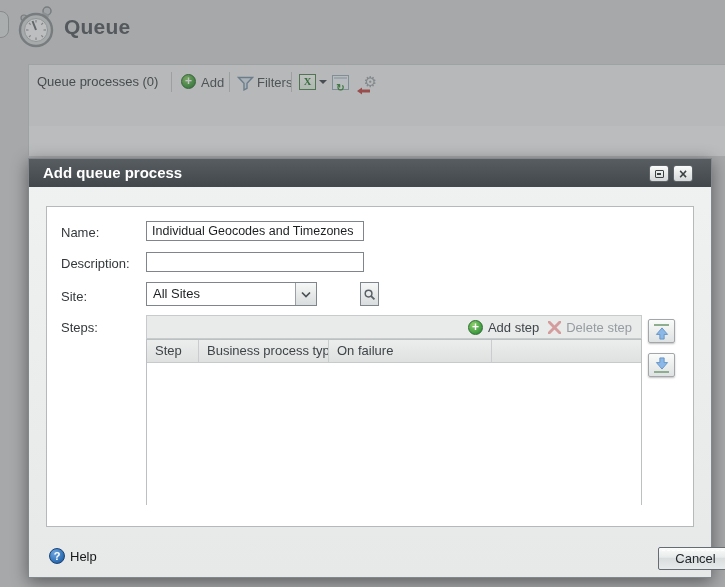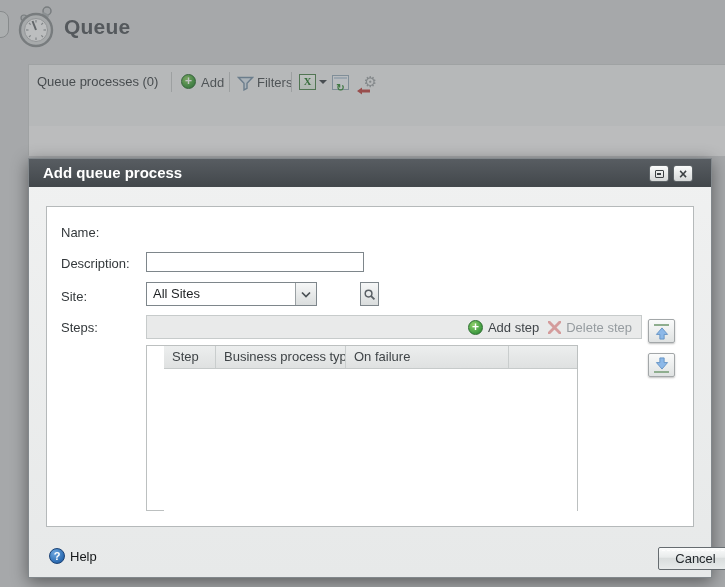--- a/index.html
+++ b/index.html
@@ -48,21 +48,21 @@
   .txt-input { position:absolute; width:218px; height:20px; border:1px solid #7e868b; background:#fff; font-family:"Liberation Sans",sans-serif; font-size:12.5px; color:#1c1f21; padding:0 5px; }
   .site-box { position:absolute; left:117px; top:123px; width:171px; height:24px; border:1px solid #7e868b; background:#fff; display:flex; }
   .site-text { flex:1; font-size:13px; color:#1c1f21; line-height:22px; padding-left:6px; overflow:hidden; }
   .site-chevron { width:21px; border-left:1px solid #9aa0a3; background:linear-gradient(#f6f7f7,#dadddd); display:flex; align-items:center; justify-content:center; cursor:pointer; }
   .lookup-btn { position:absolute; left:331px; top:123px; width:19px; height:24px; border:1px solid #7e868b; background:linear-gradient(#f6f7f7,#dadddd); display:flex; align-items:center; justify-content:center; cursor:pointer; }
 
   .steps-toolbar { position:absolute; left:117px; top:156px; width:496px; height:24px; background:#e9eaea; border:1px solid #c7cbcb;
     display:flex; align-items:center; justify-content:flex-end; gap:5px; padding-right:9px; }
   .add-step-label { font-size:13px; color:#41464a; cursor:pointer; }
   .del-step-label { font-size:13px; color:#969ca0; }
-  .steps-grid { position:absolute; left:117px; top:186px; width:432px; height:166px; border:1px solid #bcc0c0; background:#fff;padding-left:17px; }
+  .steps-grid { position:absolute; left:117px; top:180px; width:496px; height:166px; border:1px solid #bcc0c0; background:#fff; }
   .steps-grid-header { display:flex; height:23px; background:linear-gradient(#eceeee,#dfe1e1); border-bottom:1px solid #c6caca; }
   .sg-cell { font-size:13px; color:#3f4447; line-height:22px; padding-left:8px; border-right:1px solid #c9cdcd; overflow:hidden; white-space:nowrap; }
   .sg-c0 { width:52px; } .sg-c1 { width:133px; } .sg-c2 { width:130px; } .sg-c3 { width:163px; } .sg-c4 { flex:1; border-right:none; }
   .steps-grid-body { height:142px; background:#fff; }
 
   .move-btn { position:absolute; left:619px; width:27px; height:24px; border:1px solid #a3a7a9; border-radius:2px;
     background:linear-gradient(#fafbfb,#dfe2e2); display:flex; flex-direction:column; align-items:center; justify-content:center; cursor:pointer; box-shadow:0 1px 2px rgba(0,0,0,.25); }
   .move-line { width:15px; height:2px; background:#8fae8f; margin:1px 0; }
   .help-icon { position:absolute; left:20px; top:389px; width:16px; height:16px; border-radius:50%;
     background:radial-gradient(circle at 35% 30%, #6fa8e0, #2f6fb5 65%, #1d4f8c); border:1px solid #1a4276;
@@ -156,20 +156,21 @@
         <span class="btn-min-glyph"></span>
       </span>
       <span class="tb-btn" style="left:644px">
         <span class="btn-close-glyph">×</span>
       </span>
     </div>
 
     <div class="form-panel"></div>
 
     <span class="fld-label" style="left:32px; top:66px;">Name:</span>
+    <input class="txt-input" style="left: 117px; top: 62px;" value="Individual Geocodes and Timezones">
 
     <span class="fld-label" style="left:32px; top:97px;">Description:</span>
     <input class="txt-input" style="left: 117px; top: 93px;" value="">
 
     <span class="fld-label" style="left:32px; top:130px;">Site:</span>
     <div class="site-box">
       <span class="site-text">All Sites</span>
       <span class="site-chevron">
         <svg width="10" height="7" viewBox="0 0 10 7">
             <polyline points="1,1.5 5,5.5 9,1.5" fill="none" stroke="#4a5054" stroke-width="1.7"></polyline>

